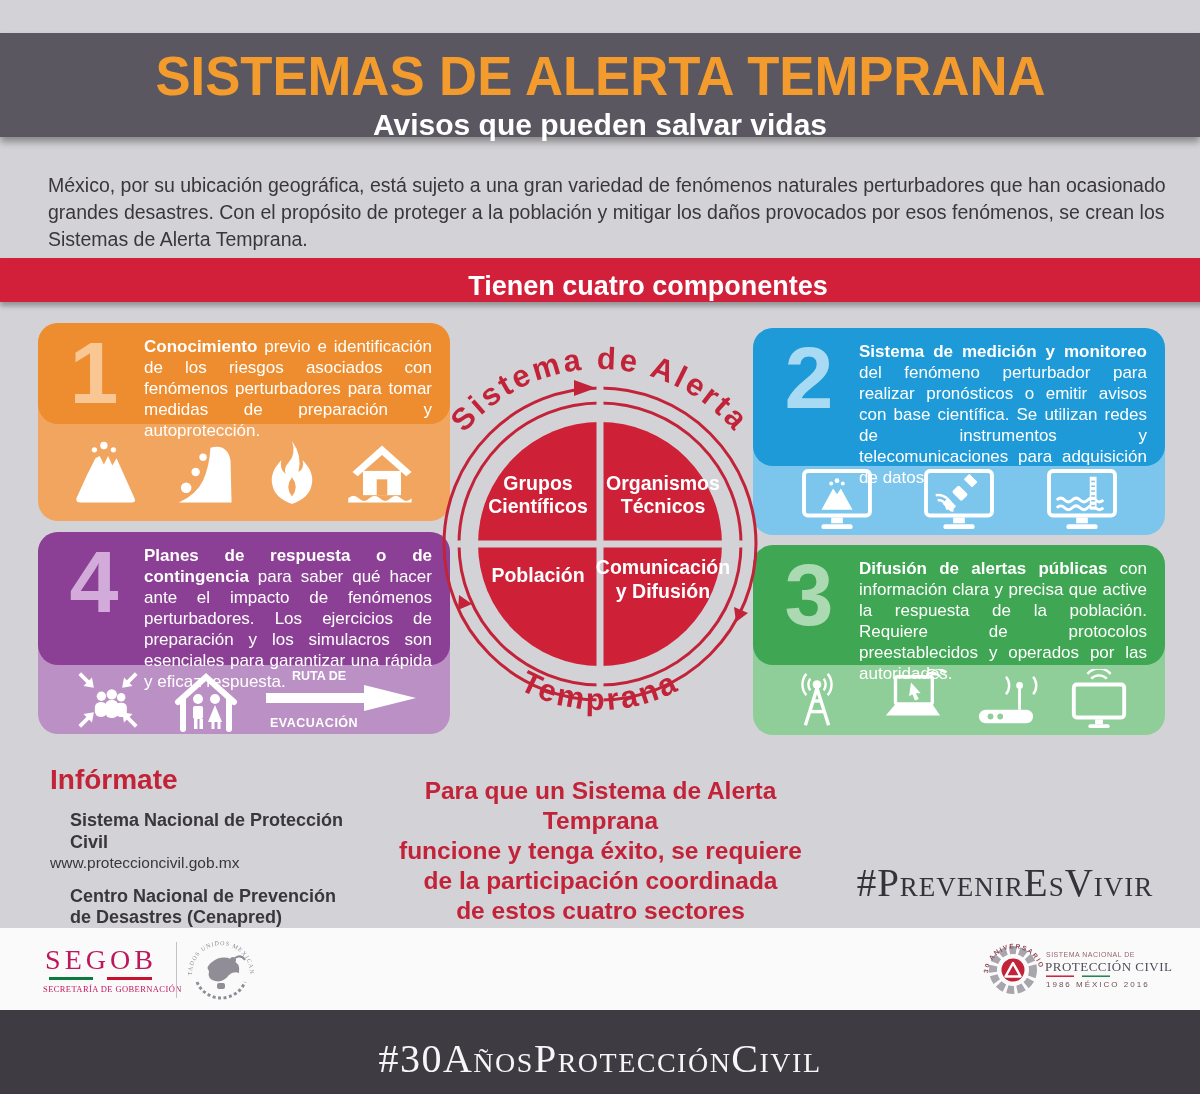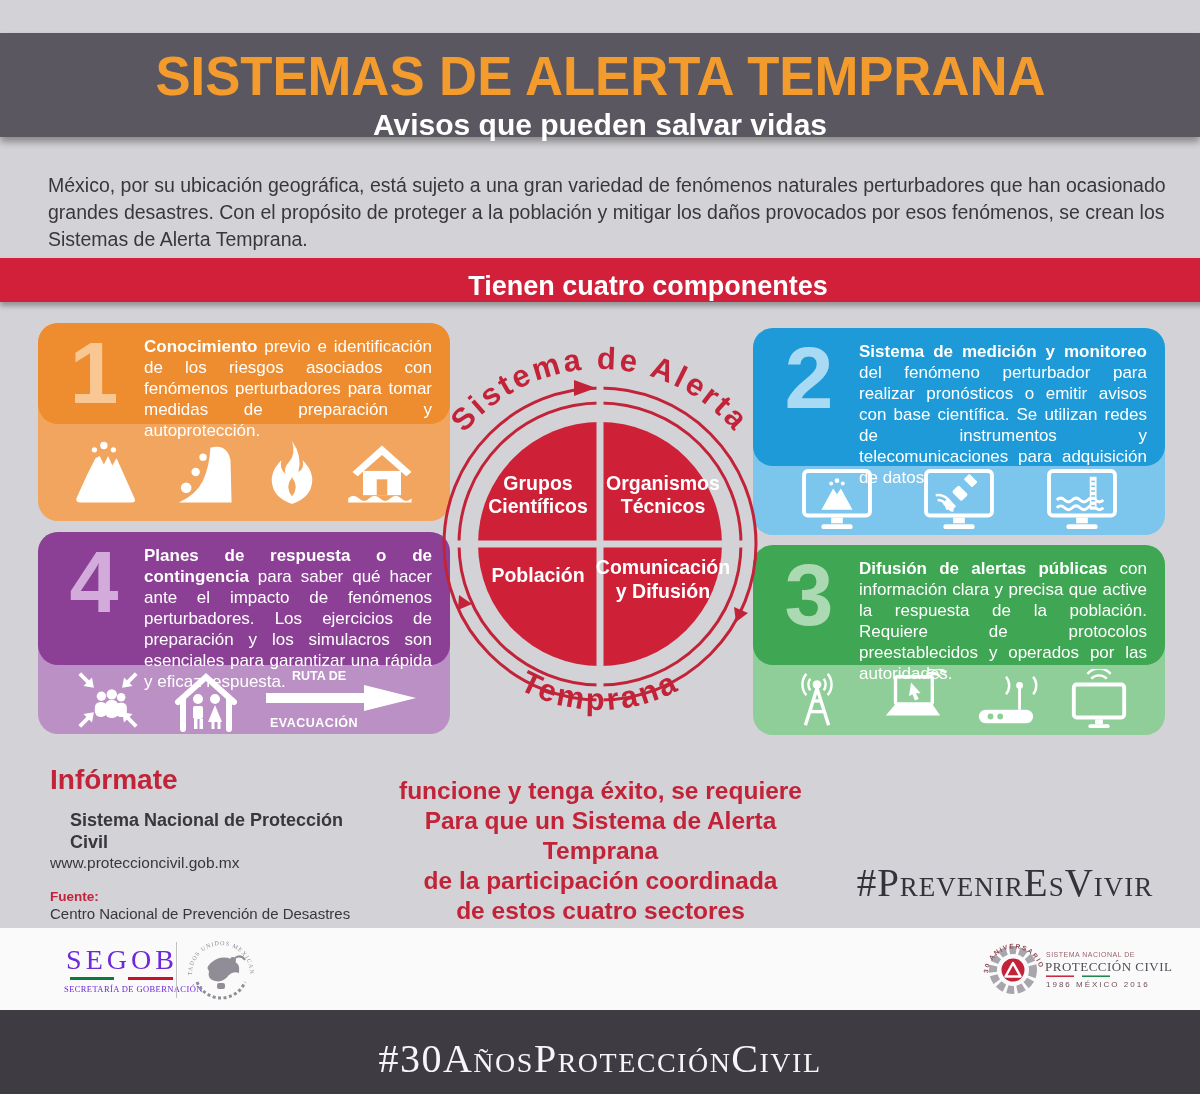--- a/index.html
+++ b/index.html
@@ -65,21 +65,21 @@
 
   .closing{position:absolute;left:368px;top:776px;width:465px;text-align:center;
            font-size:24.5px;font-weight:700;color:#c22339;line-height:1.22;}
 
   .prevenir{position:absolute;left:850px;top:860px;width:310px;text-align:center;
             font-family:"Liberation Serif",serif;font-variant-caps:small-caps;
             font-size:39px;color:#34323b;letter-spacing:1px;}
 
   
   .band{position:absolute;left:0;top:928px;width:100%;height:82px;background:#fbfafb;}
-  .segob-lockup{position:absolute;left:64px;top:18px;width:116px;text-align:center;color:#6d28d9;}
+  .segob-lockup{position:absolute;left:43px;top:18px;width:116px;text-align:center;color:#be185d;}
   .segob-name{font-family:"Liberation Serif",serif;font-size:28px;letter-spacing:4px;line-height:1;}
   .flagline{height:3px;margin:3px 0 4px 0;
     background:linear-gradient(90deg,#fbfafb 0 5%,#0c7a3e 5% 43%,#fbfafb 43% 55%,#c8102e 55% 94%,#fbfafb 94% 100%);}
   .segob-sub{font-family:"Liberation Serif",serif;font-size:8.5px;letter-spacing:.4px;white-space:nowrap;}
   .band-divider{position:absolute;left:176px;top:14px;width:1px;height:56px;background:#c3c1c6;}
   .seal{position:absolute;left:182px;top:2px;}
   .anniv{position:absolute;left:982px;top:9px;}
 
   
   .bar{position:absolute;left:0;top:1010px;width:100%;height:96px;background:#3e3b42;
@@ -335,27 +335,28 @@
       <text x="110" y="250">Población</text>
       <text x="235" y="242">Comunicación</text>
       <text x="235" y="266">y Difusión</text>
     </g>
   </svg>
 
   <div class="informate">
     <h3>Infórmate</h3>
     <div class="inf-name">Sistema Nacional de Protección Civil</div>
     <div class="inf-url">www.proteccioncivil.gob.mx</div>
+    <div class="inf-name">Centro Nacional de Prevención de Desastres (Cenapred)</div>
     <div class="inf-src-label">Fuente:</div>
     <div class="inf-src">Centro Nacional de Prevención de Desastres</div>
   </div>
 
   <div class="closing">
+    <div>Para que un Sistema de Alerta Temprana</div>
     <div>funcione y tenga éxito, se requiere</div>
-    <div>Para que un Sistema de Alerta Temprana</div>
     <div>de la participación coordinada</div>
     <div>de estos cuatro sectores</div>
   </div>
 
   <div class="prevenir">#PrevenirEsVivir</div>
 
   <div class="band">
     <div class="segob-lockup">
       <div class="segob-name">SEGOB</div>
       <div class="flagline"></div>

